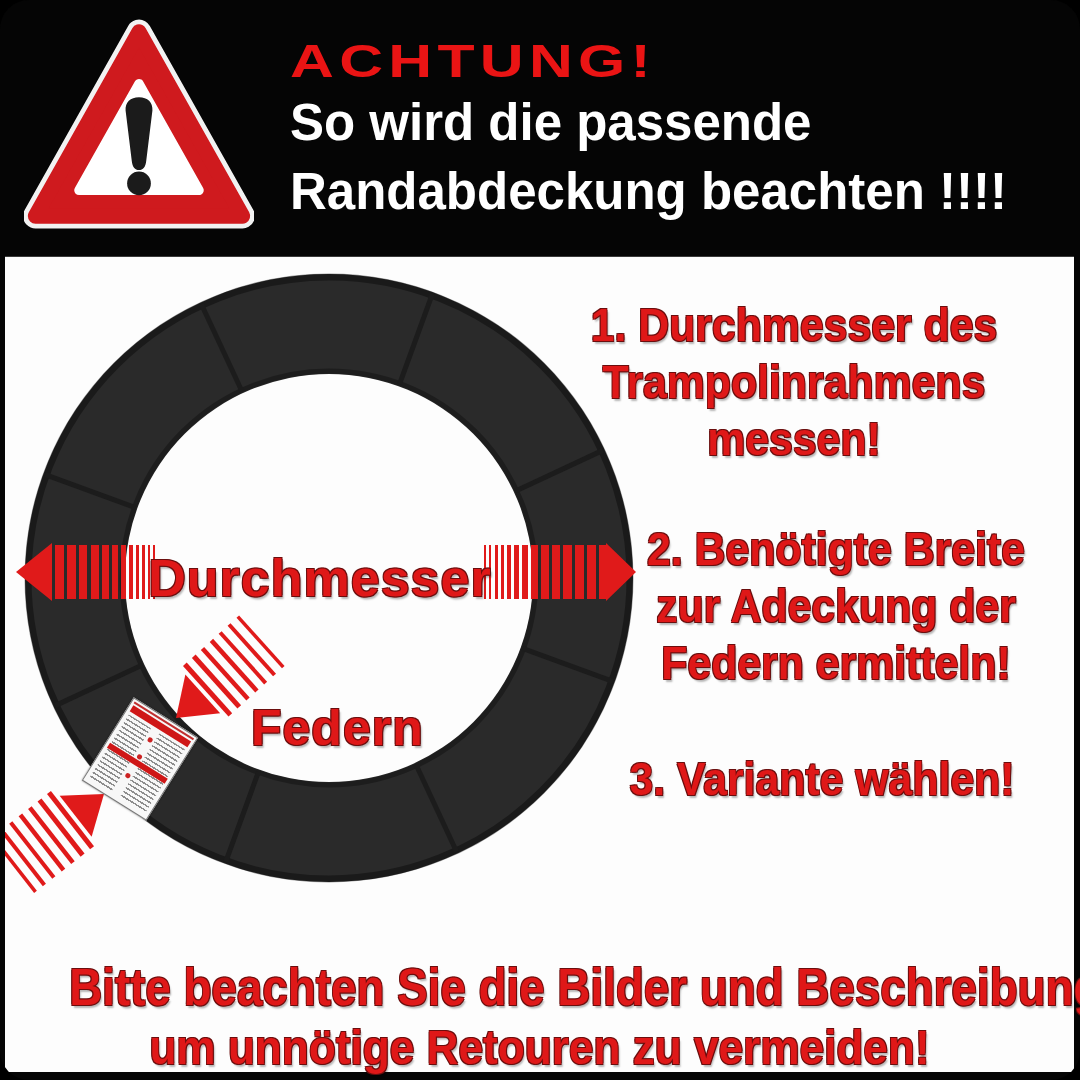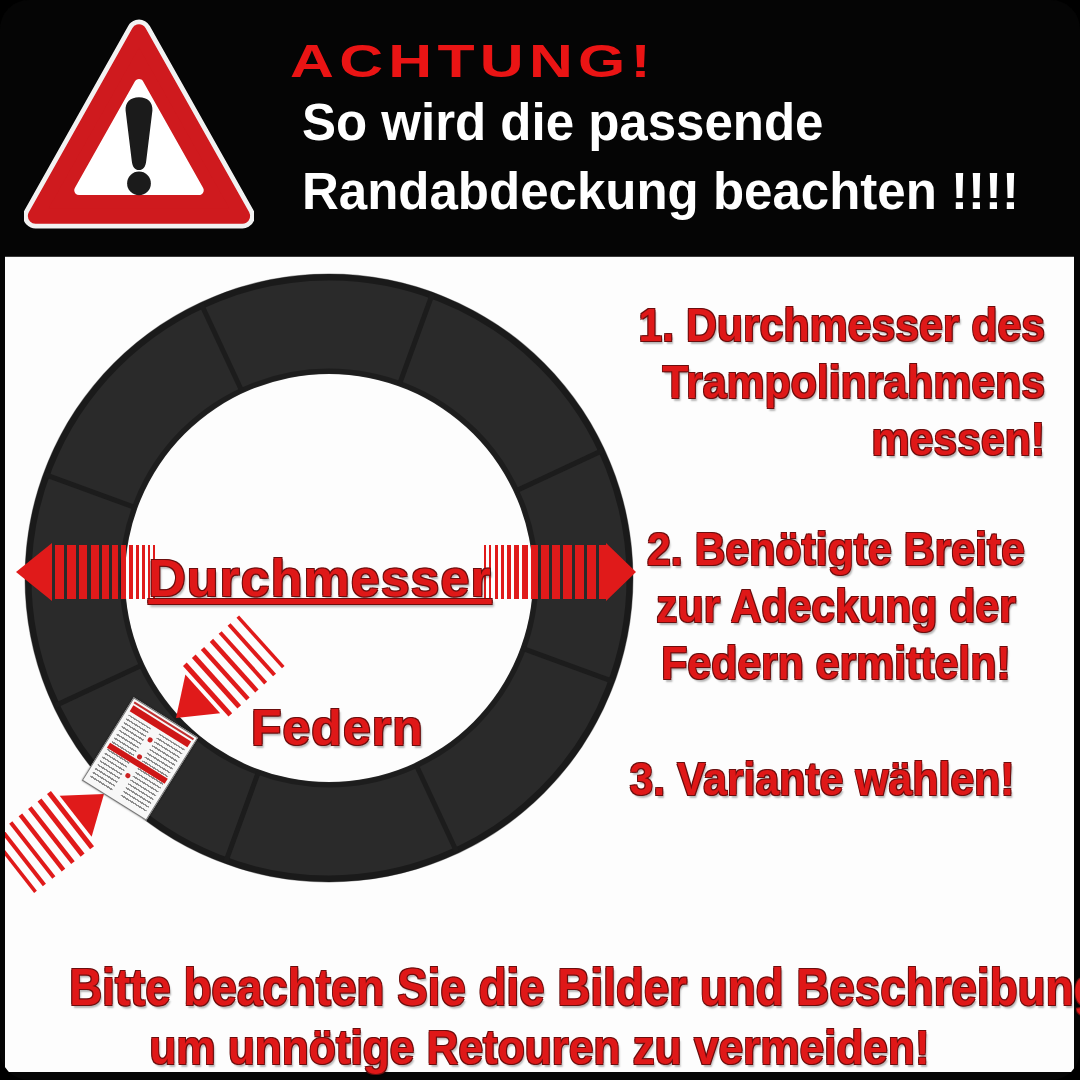--- a/index.html
+++ b/index.html
@@ -4,21 +4,21 @@
 <style>
   html,body{margin:0;padding:0;background:#000;}
   .page{position:relative;width:1080px;height:1080px;background:#050505;overflow:hidden;
         font-family:"Liberation Sans",sans-serif;font-weight:bold;border-radius:29px;}
 
   
   .header{position:absolute;left:0;top:0;width:1080px;height:256px;background:#050505;}
   .tri-svg{position:absolute;left:24px;top:12px;width:230px;height:224px;}
   .achtung{position:absolute;left:290px;top:34px;font-size:46px;letter-spacing:4px;
            color:#ea1414;transform:scaleX(1.32);transform-origin:left center;white-space:nowrap;}
-  .header-sub{position:absolute;left:302px;top:88px;font-size:51px;line-height:69px;
+  .header-sub{position:absolute;left:290px;top:88px;font-size:51px;line-height:69px;
               color:#ffffff;white-space:nowrap;letter-spacing:0px;}
 
   
   .panel{position:absolute;left:5px;top:256px;width:1069px;height:815px;background:#fdfdfd;
          border-top:1px solid #3a3a3a;}
   .diagram-svg{position:absolute;left:0;top:0;width:1069px;height:815px;}
 
   
   .sticker{position:absolute;left:97px;top:453px;width:74px;height:96px;background:#f7f7f7;
            border:1px solid #777;transform:rotate(32deg);box-shadow:0 0 2px rgba(0,0,0,.5);}
@@ -29,27 +29,27 @@
   .st-col{position:absolute;top:16px;bottom:4px;
           background:repeating-linear-gradient(180deg,#8d8d8d 0 1.5px,transparent 1.5px 4.5px);}
   .st-col.l{left:4px;width:26px;}
   .st-col.r{left:40px;width:30px;}
   .st-dot{position:absolute;width:5px;height:5px;border-radius:50%;background:#c22;left:33px;}
 
   
   .red{color:#df1818;text-shadow:1px 1px 0 #6b0e0e,-1px -1px 0 #6b0e0e,1px -1px 0 #6b0e0e,
        -1px 1px 0 #6b0e0e,2px 3px 2px rgba(0,0,0,.28);}
   .durchmesser{position:absolute;left:142px;top:291px;width:346px;height:54px;font-size:52px;
-               text-align:center;letter-spacing:1px;white-space:nowrap;text-decoration:underline;}
+               text-align:center;letter-spacing:1px;white-space:nowrap;}
   .breite{position:absolute;left:246px;top:442px;font-size:50px;letter-spacing:1px;white-space:nowrap;}
 
   
   .steps{position:absolute;left:519px;top:0;width:540px;}
   .step{position:absolute;left:0;width:540px;text-align:center;}
-  .step.s1{top:40px;text-align:right;}
+  .step.s1{top:40px;}
   .step.s2{top:264px;margin-left:42px;}
   .step.s3{top:494px;margin-left:28px;}
   .step-line{font-size:46px;line-height:57px;transform:scaleX(.93);white-space:nowrap;}
 
   
   .footer{position:absolute;left:0;top:702px;width:1069px;text-align:center;}
   .footer-line1{font-size:52px;line-height:57px;transform:scaleX(.88);white-space:nowrap;}
   .footer-line2{font-size:48px;line-height:52px;margin-top:6px;transform:scaleX(.92);white-space:nowrap;}
 </style>
 </head>

